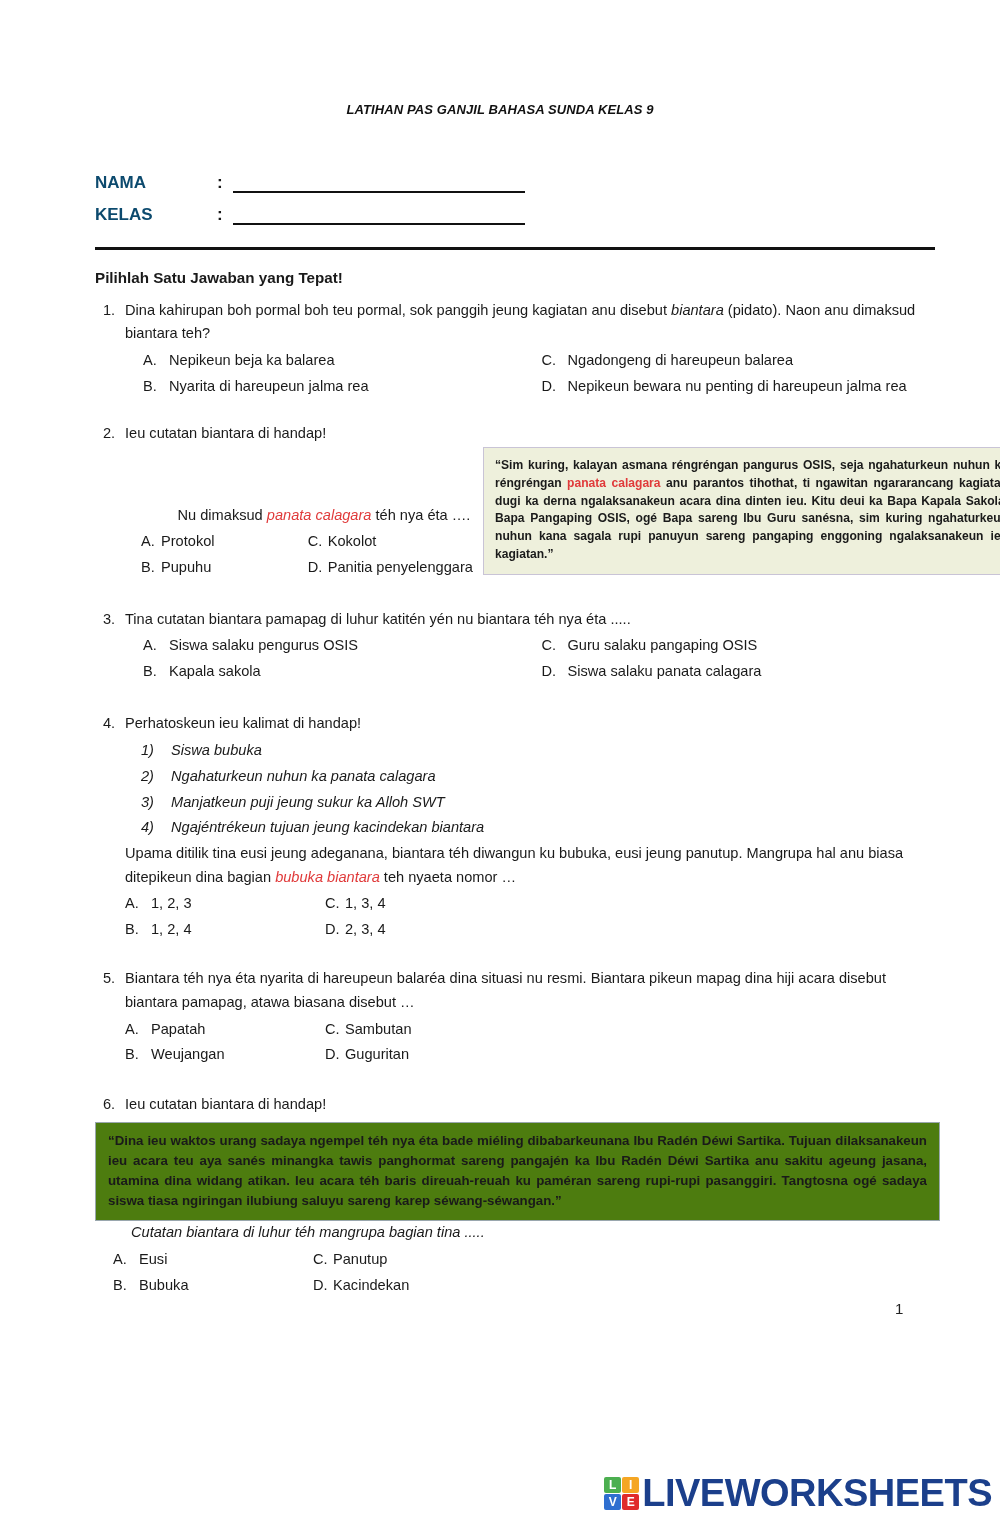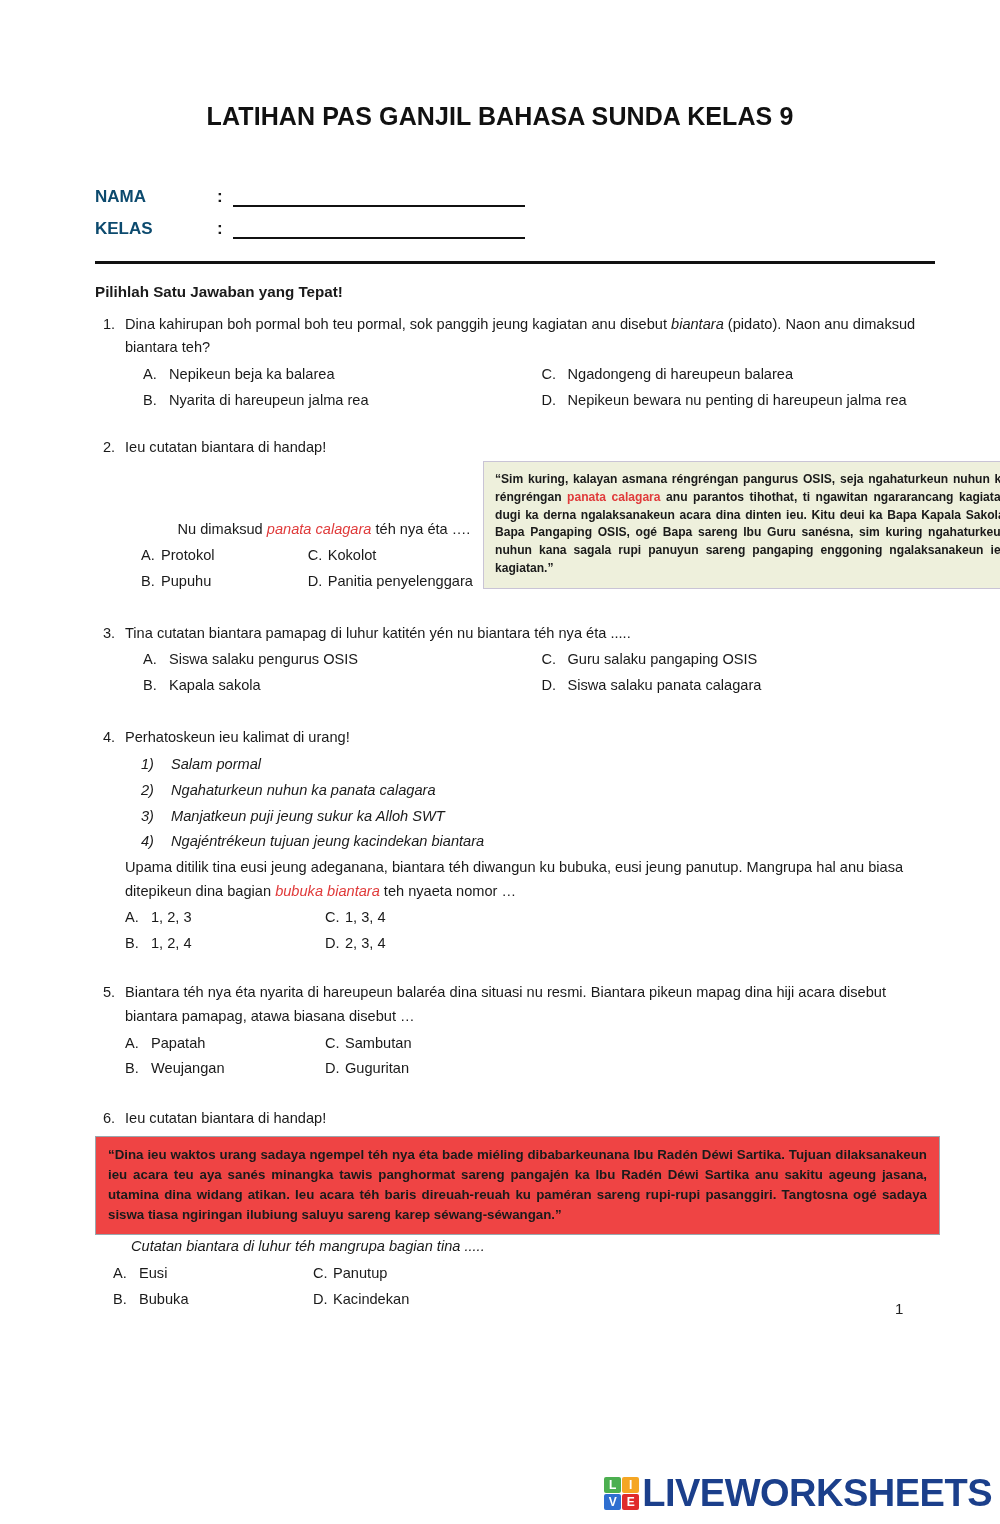--- a/index.html
+++ b/index.html
@@ -20,25 +20,26 @@
     left: 0; top: 0;
     width: 1000px;
     height: 1524px;
     box-sizing: border-box;
     padding: 0;
   }
 
   
   .doc-title {
     text-align: center;
-    font-size: 25px;
+    font-size: 13px;
     font-weight: bold;
     letter-spacing: 0.1px;
     padding-top: 102px;
     color: #111111;
+    font-style: italic;
   }
 
   
   .ident {
     margin: 44px 0 0 95px;
     width: 840px;
   }
   .ident-row {
     display: flex;
     align-items: flex-end;
@@ -140,21 +141,21 @@
     background: #eef0dc;
     border: 1.5px solid #c9c4d6;
     padding: 9px 11px 10px 11px;
     font-size: 12.1px;
     font-weight: bold;
     line-height: 1.47;
     text-align: justify;
   }
   .quote-blue {
     box-sizing: border-box;
-    background: #ef4444;
+    background: #4d7c0f;
     border: 1.5px solid #9aa7ae;
     padding: 8px 12px 9px 12px;
     font-size: 13.3px;
     font-weight: bold;
     line-height: 1.52;
     text-align: justify;
     margin: 5px 0 0 18px;
     width: 820px;
   }
 
@@ -338,25 +339,25 @@
               <span class="opt-txt">Siswa salaku panata calagara</span>
             </div>
           </div>
         </div>
       </div>
     </div>
 
     <div class="q" style="margin-top:26px;">
       <div class="q-num">4.</div>
       <div class="q-body">
-        <div class="q-stem">Perhatoskeun ieu kalimat di urang!</div>
+        <div class="q-stem">Perhatoskeun ieu kalimat di handap!</div>
         <ul class="sublist">
           <li>
             <span class="sub-num">1)</span>
-            <span>Salam pormal</span>
+            <span>Siswa bubuka</span>
           </li>
           <li>
             <span class="sub-num">2)</span>
             <span>Ngahaturkeun nuhun ka panata calagara</span>
           </li>
           <li>
             <span class="sub-num">3)</span>
             <span>Manjatkeun puji jeung sukur ka Alloh SWT</span>
           </li>
           <li>

